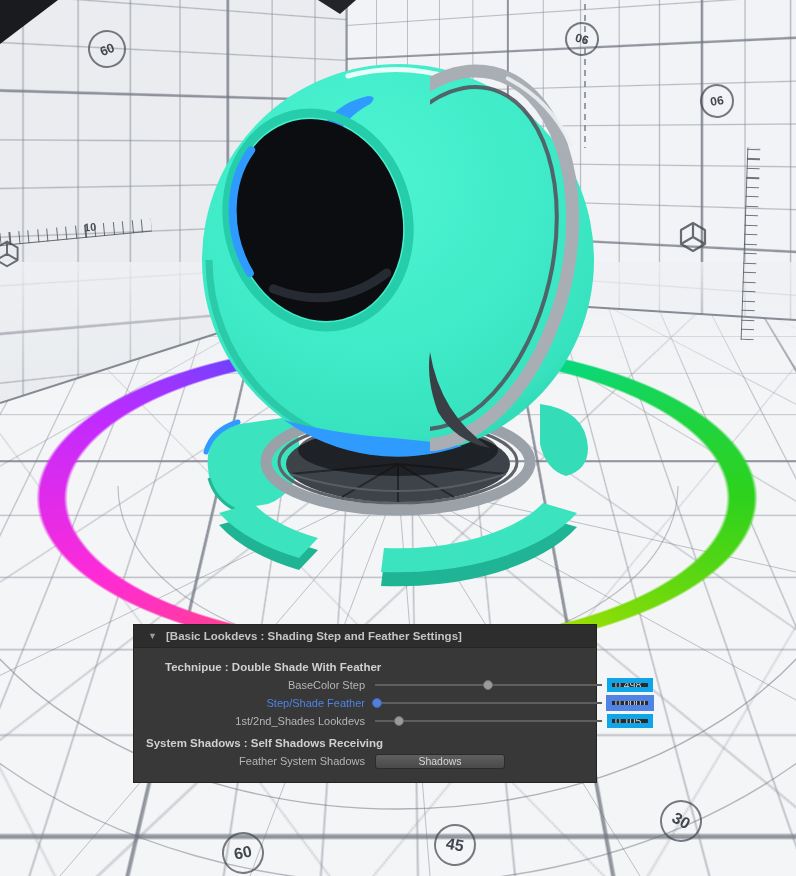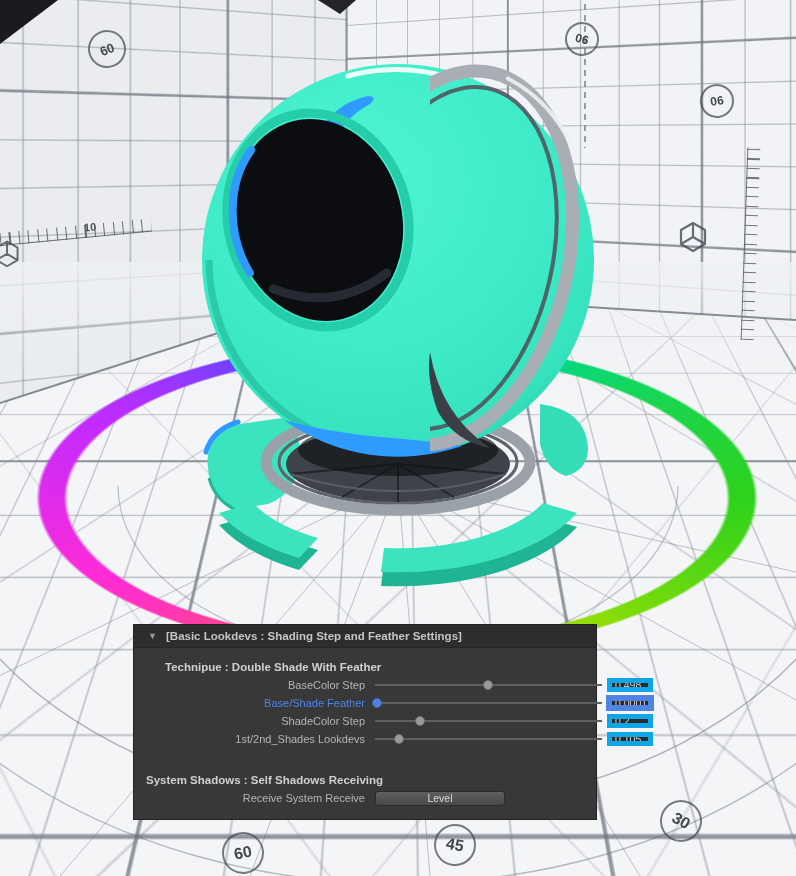--- a/index.html
+++ b/index.html
@@ -66,21 +66,21 @@
   .panel{position:absolute;left:133px;top:624px;width:464px;z-index:10;
          background:var(--panel_bg,#383838);border:1px solid #232323;box-sizing:border-box;
          color:#c8c8c8;font-size:11px;}
   .panel-header{height:22px;background:var(--panel_header_bg,#2d2d2d);display:flex;align-items:center;
          border-bottom:1px solid #262626;}
   .fold{width:12px;margin-left:14px;font-size:9px;color:#9a9a9a;cursor:pointer;}
   .panel-title{margin-left:6px;font-weight:bold;font-size:11.5px;color:#c4c4c4;white-space:nowrap;}
   .panel-body{padding:8px 0 12px 0;}
   .section-heading{height:18px;line-height:18px;font-weight:bold;font-size:11.5px;color:#d0d0d0;
          padding-left:12px;white-space:nowrap;}
-  .section-heading.gap{margin-top:23px;}
+  .section-heading.gap{margin-top:4px;}
   .prow{display:flex;align-items:center;height:18px;padding-left:12px;margin-left:47px;}
   .plabel{width:172px;flex:none;text-align:right;padding-right:10px;color:#b5b5b5;white-space:nowrap;
          overflow:hidden;}
   .slider{position:relative;width:227px;height:14px;flex:none;cursor:pointer;}
   .slider .track{position:absolute;left:0;right:0;top:6px;height:2px;background:#5e5e5e;}
   .slider .handle{position:absolute;top:2px;width:10px;height:10px;border-radius:50%;
          background:#9a9a9a;border:1px solid #6f6f6f;box-sizing:border-box;}
   .vfield{margin-left:5px;width:46px;height:14px;flex:none;background:var(--field_bg,#2a2a2a);
          color:#d2d2d2;font-size:10.5px;line-height:14px;padding:0 3px;box-sizing:border-box;
          border:5px solid #0ea5e9;font-family:"Liberation Sans",sans-serif;}
@@ -222,49 +222,41 @@
       <div class="prow">
         <span class="plabel">BaseColor Step</span>
         <div class="slider">
           <div class="track"></div>
           <div class="handle" style="left: calc(49.8% - 5px);"></div>
         </div>
         <input class="vfield" value="0.498" style="">
       </div>
 
       <div class="prow selected">
-        <span class="plabel">Base/Shade Feather</span>
+        <span class="plabel">Step/Shade Feather</span>
         <div class="slider">
           <div class="track"></div>
           <div class="handle" style="left: calc(1% - 5px);"></div>
         </div>
         <input class="vfield" value="0.0001" style="">
       </div>
 
-      <div class="prow">
-        <span class="plabel">ShadeColor Step</span>
-        <div class="slider">
-          <div class="track"></div>
-          <div class="handle" style="left: calc(20% - 5px);"></div>
-        </div>
-        <input class="vfield" value="0.2" style="">
-      </div>
 
       <div class="prow">
         <span class="plabel">1st/2nd_Shades Lookdevs</span>
         <div class="slider">
           <div class="track"></div>
           <div class="handle" style="left: calc(10.5% - 5px);"></div>
         </div>
         <input class="vfield" value="0.105" style="">
       </div>
 
       <div class="section-heading gap">System Shadows : Self Shadows Receiving</div>
 
       <div class="prow">
-        <span class="plabel">Receive System Receive</span>
-        <button class="abtn">Level</button>
+        <span class="plabel">Feather System Shadows</span>
+        <button class="abtn">Shadows</button>
       </div>
 
     </div>
   </div>
 
 </div>
 
 </body></html>

